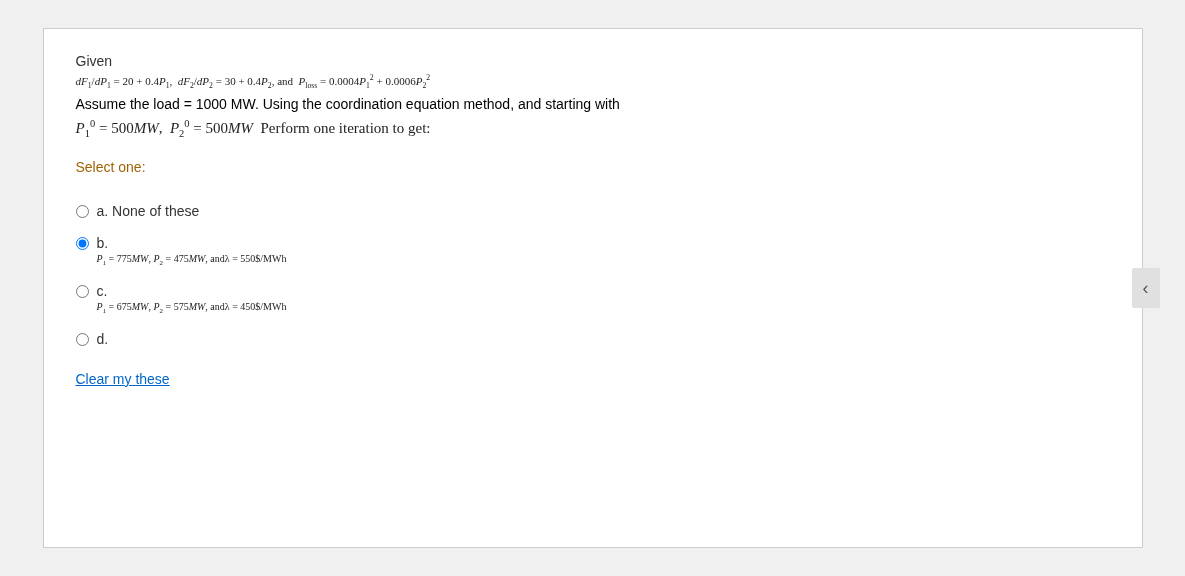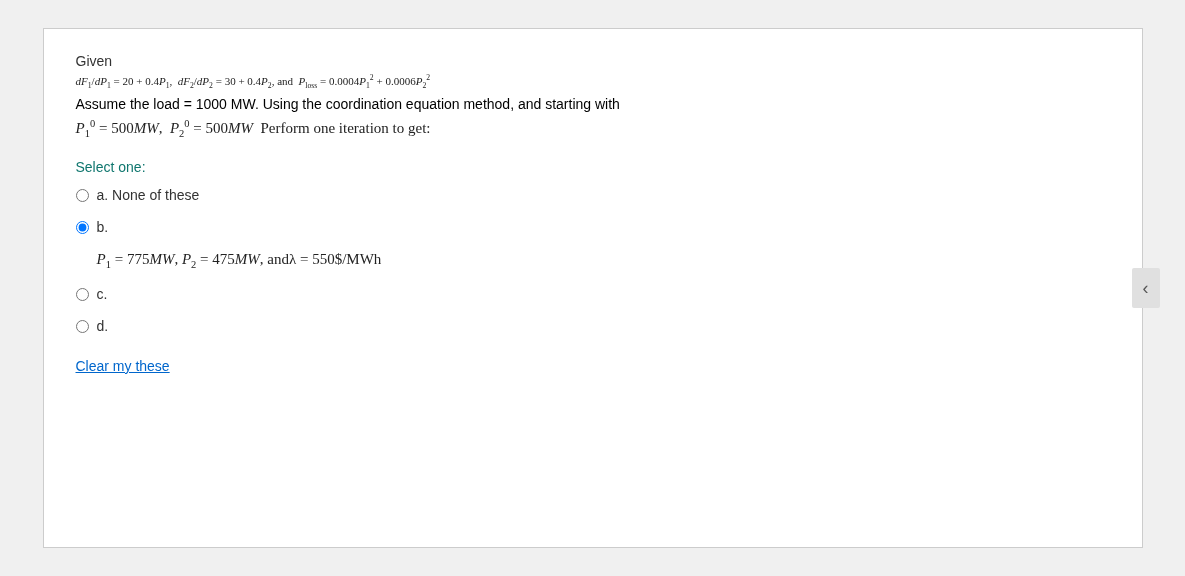--- a/index.html
+++ b/index.html
@@ -44,43 +44,43 @@
       margin-bottom: 6px;
     }
     .init-line {
       font-size: 15px;
       color: #222;
       margin-bottom: 20px;
       font-family: 'Times New Roman', Times, serif;
     }
     .select-one {
       font-size: 14px;
-      color: #0f766e;
-      margin-bottom: 12px;
+      color: #a16207;
+      margin-bottom: 28px;
     }
     .option-row {
       display: flex;
       align-items: flex-start;
       margin-bottom: 16px;
     }
     .option-row input[type="radio"] {
       margin-top: 2px;
       margin-right: 8px;
       flex-shrink: 0;
     }
     .option-label {
       font-size: 14px;
       color: #333;
     }
     .option-math {
       font-family: 'Times New Roman', Times, serif;
-      font-size: 15px;
+      font-size: 10px;
       color: #222;
       display: block;
-      margin-top: 16px;
+      margin-top: 2px;
     }
     .clear-link {
       font-size: 14px;
       color: #0066cc;
       text-decoration: underline;
       cursor: pointer;
       margin-top: 8px;
       display: inline-block;
     }
     .chevron-right {
@@ -143,20 +143,23 @@
           <i>P</i><sub>1</sub> = 775<i>MW</i>,&nbsp;<i>P</i><sub>2</sub> = 475<i>MW</i>,&nbsp;andλ = 550$/MWh
         </span>
       </label>
     </div>
 
     
     <div class="option-row">
       <input type="radio" name="answer" id="opt_c" style="">
       <label for="opt_c" class="option-label">
         <span>c. </span>
+        <span class="option-math">
+          <i>P</i><sub>1</sub> = 675<i>MW</i>,&nbsp;<i>P</i><sub>2</sub> = 575<i>MW</i>,&nbsp;andλ = 450$/MWh
+        </span>
       </label>
     </div>
 
     
     <div class="option-row">
       <input type="radio" name="answer" id="opt_d" style="">
       <label for="opt_d" class="option-label">
         <span>d. </span>
       </label>
     </div>

